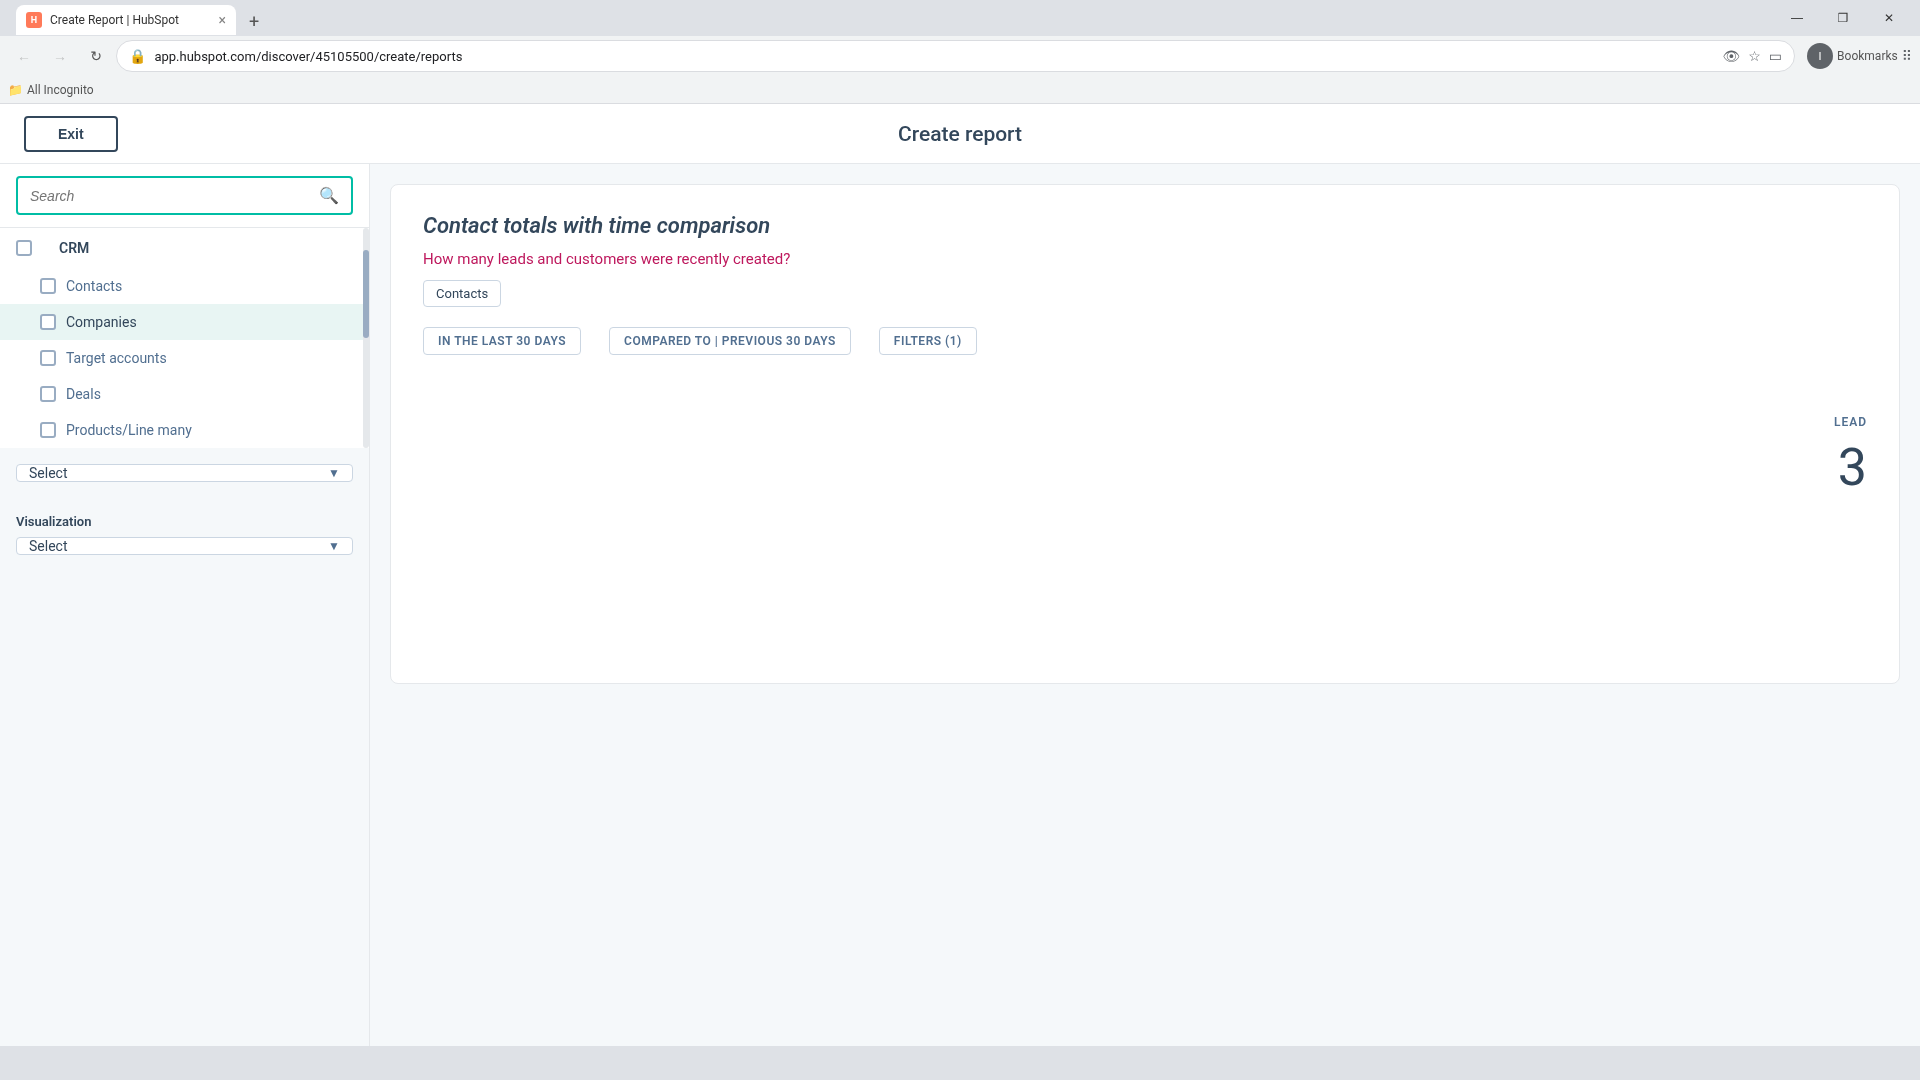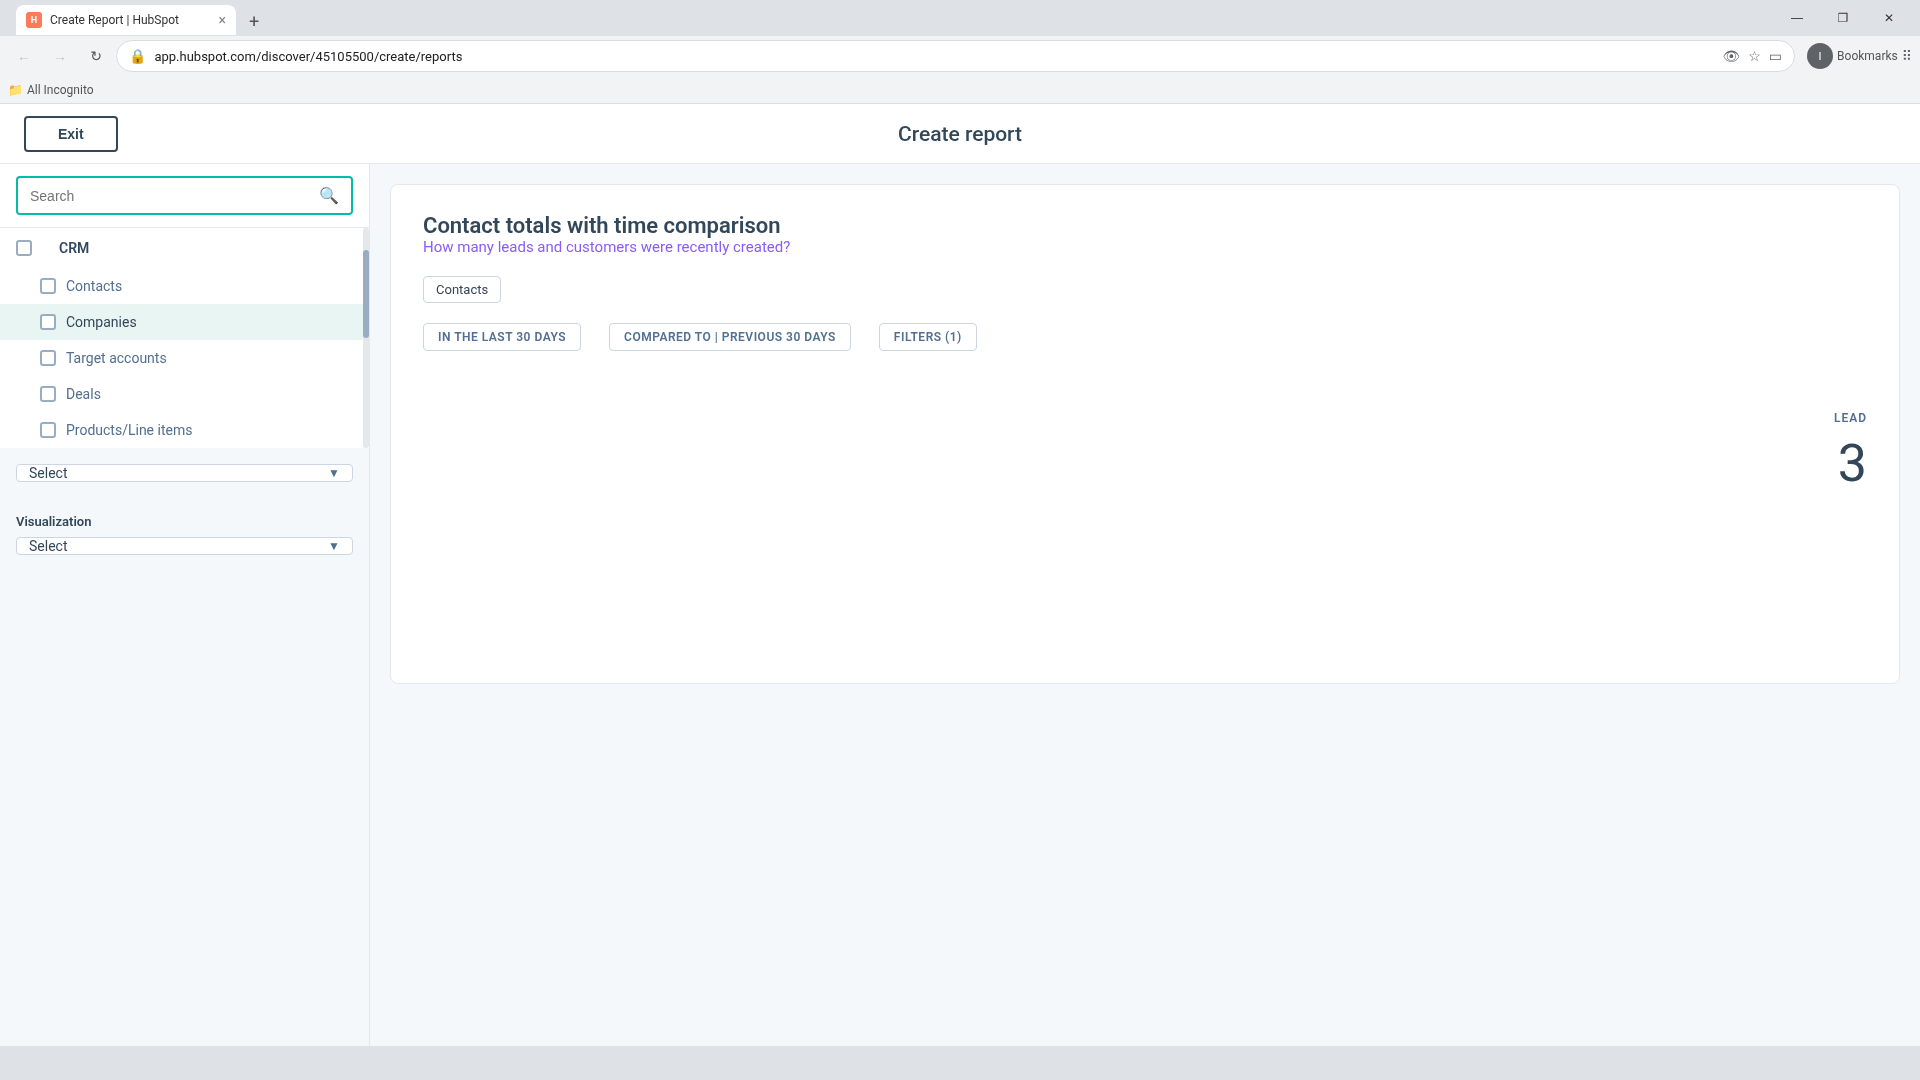--- a/index.html
+++ b/index.html
@@ -201,20 +201,21 @@
       background: #fff;
       gap: 8px;
     }
     .search-input {
       border: none;
       outline: none;
       font-size: 14px;
       color: #33475b;
       flex: 1;
       background: transparent;
+      font-style: italic;
     }
     .search-icon-btn {
       color: #516f90;
       cursor: pointer;
       font-size: 16px;
     }
 
     
     .crm-list {
       background: #fff;
@@ -320,26 +321,27 @@
       background: #fff;
       border: 1px solid #e5e8eb;
       border-radius: 8px;
       padding: 28px 32px;
       min-height: 500px;
     }
     .report-title {
       font-size: 22px;
       font-weight: 600;
       color: #33475b;
-      margin-bottom: 0;
+      margin-bottom: 12px;
+      font-style: italic;
     }
     .report-subtitle {
       font-size: 15px;
-      color: #8b5cf6;
-      margin-bottom: 20px;
+      color: #be185d;
+      margin-bottom: 12px;
     }
     .report-tag {
       display: inline-block;
       border: 1px solid #cbd6e2;
       border-radius: 4px;
       padding: 5px 12px;
       font-size: 13px;
       color: #33475b;
       background: #fff;
       margin-bottom: 20px;
@@ -474,21 +476,21 @@
               <span class="crm-item-label">Target accounts</span>
             </div>
 
             <div class="crm-item">
               <div class="crm-checkbox"></div>
               <span class="crm-item-label">Deals</span>
             </div>
 
             <div class="crm-item">
               <div class="crm-checkbox"></div>
-              <span class="crm-item-label">Products/Line items</span>
+              <span class="crm-item-label">Products/Line many</span>
             </div>
           </div>
           <div class="scroll-track">
             <div class="scroll-thumb"></div>
           </div>
         </div>
 
         <div class="dropdown-section">
           <div class="dropdown-select">
             <span>Select</span>

